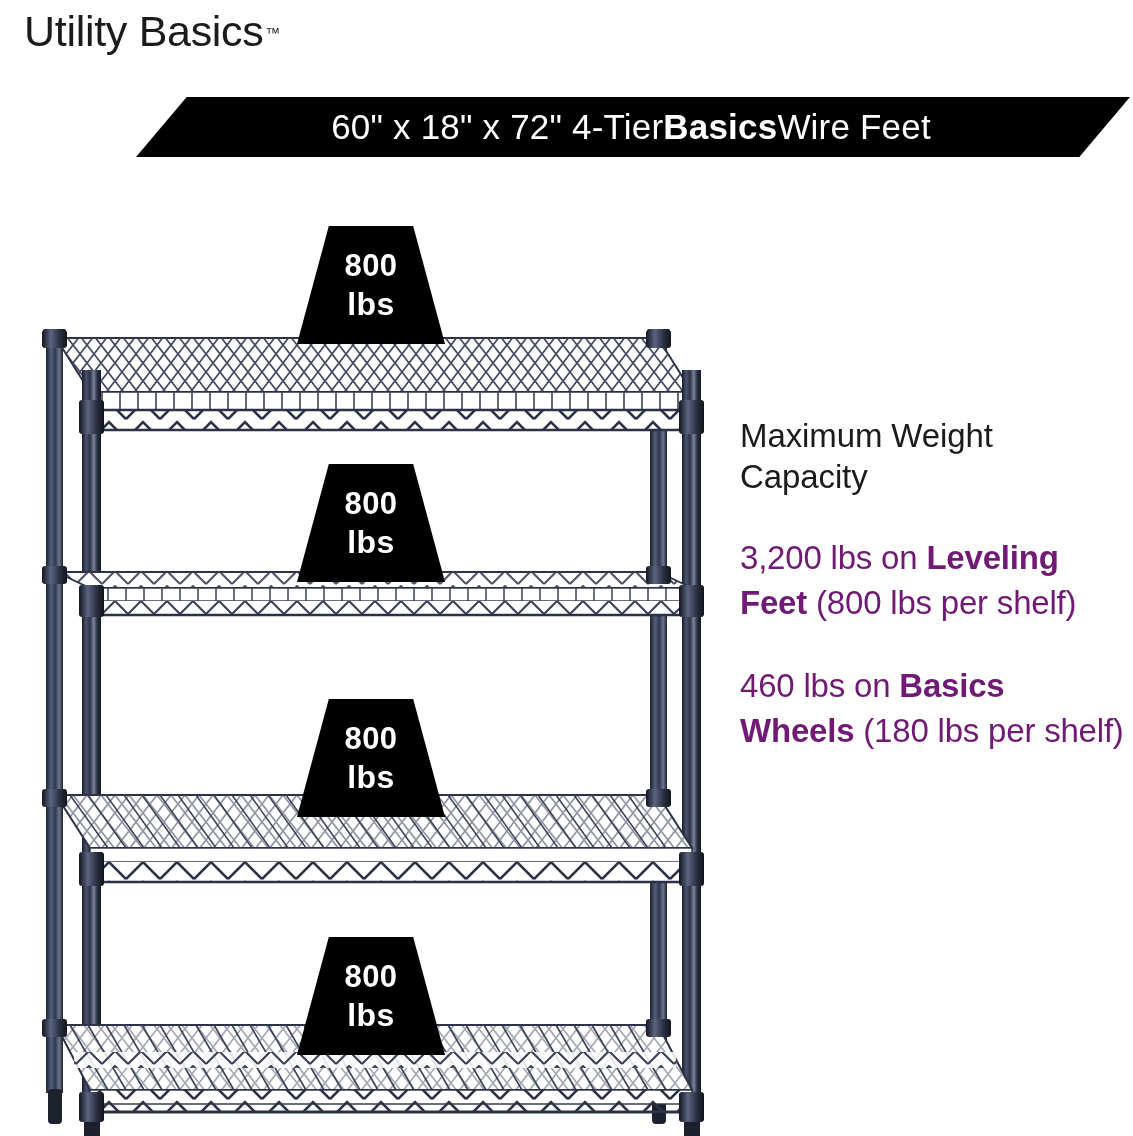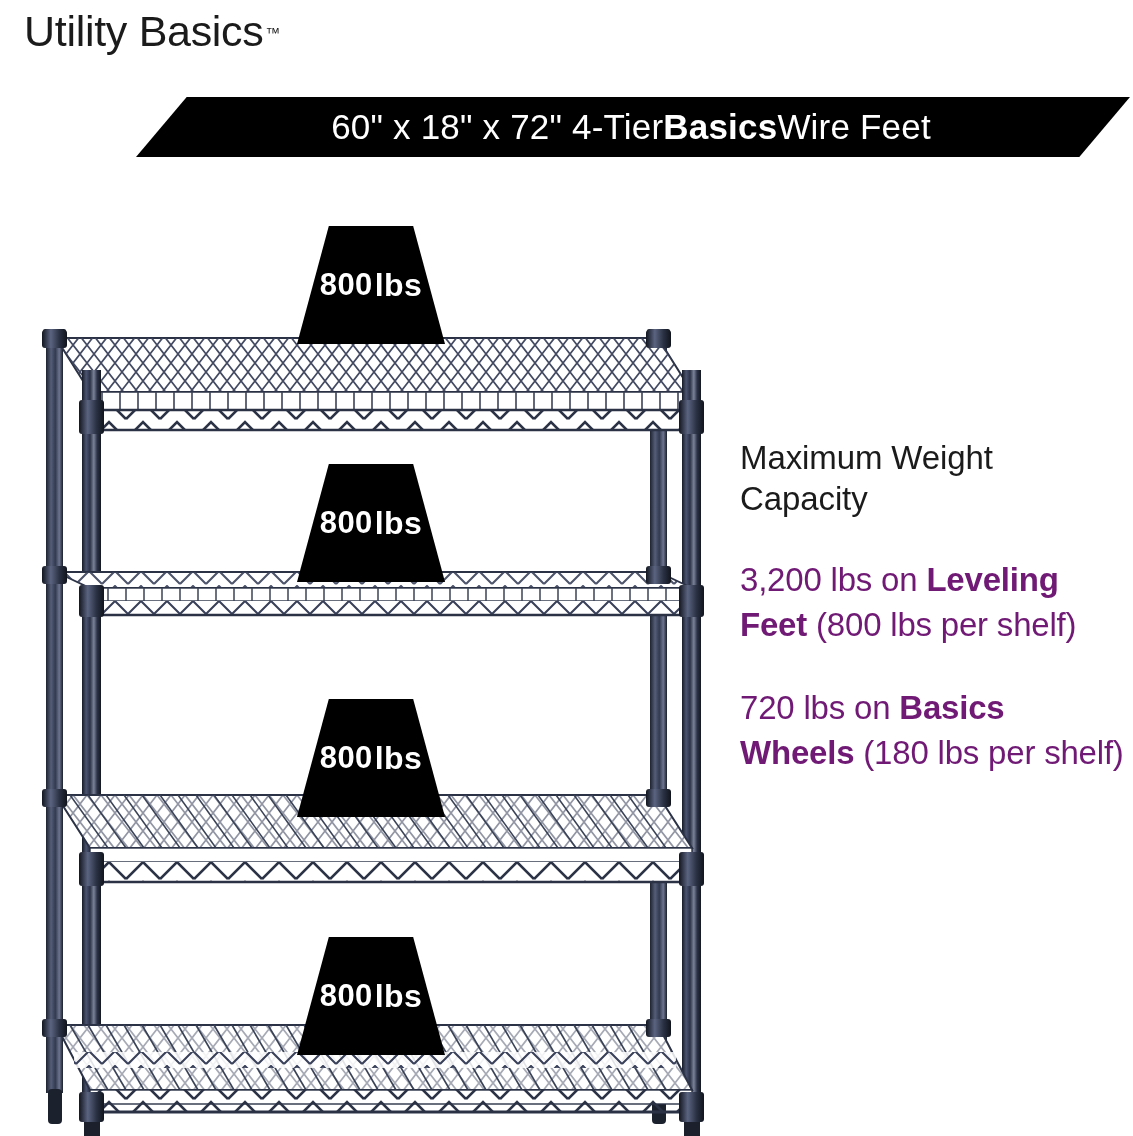--- a/index.html
+++ b/index.html
@@ -50,21 +50,21 @@
     font-weight:400;
     letter-spacing:0.2px;
     white-space:nowrap;
     padding-right:4px;
     box-sizing:border-box;
   }
   #title-banner .banner-text b{font-weight:700;}
   
   #capacity-panel{
     position:absolute;
-    left:740px;top:437px;
+    left:740px;top:415px;
     width:385px;
   }
   #capacity-panel .cap-heading{
     font-size:33px;
     font-weight:400;
     line-height:41px;
     color:#1b1b1b;
     margin:0 0 38px 0;
     letter-spacing:-0.1px;
   }
@@ -91,21 +91,21 @@
     width:148px;height:118px;
     color:#ffffff;
   }
   .weight-badge .badge-shape{
     position:absolute;inset:0;
     background:#000000;
     clip-path:polygon(21.5% 0%, 78.5% 0%, 100% 100%, 0% 100%);
   }
   .weight-badge .badge-inner{
     position:absolute;inset:0;
-    display:flex;flex-direction:row;
+    display:flex;flex-direction:column;
     align-items:center;justify-content:center;
     gap:2px;
   }
   .weight-badge .badge-value{
     font-size:31px;font-weight:700;line-height:36px;letter-spacing:0.4px;
   }
   .weight-badge .badge-unit{
     font-size:32px;font-weight:700;line-height:36px;letter-spacing:0.4px;
   }
   #weight-badge-1{left:297px;top:226px;}
@@ -420,15 +420,15 @@
     <span class="badge-unit">lbs</span>
   </div>
 </div>
 
 <div id="capacity-panel">
   <p class="cap-heading">Maximum Weight Capacity</p>
   <p class="cap-para">
     <span>3,200 lbs on </span><b>Leveling Feet</b><span> (800 lbs per shelf)</span>
   </p>
   <p class="cap-para">
-    <span>720 lbs on </span><b>Basics Wheels</b><span> (180 lbs per shelf)</span>
+    <span>460 lbs on </span><b>Basics Wheels</b><span> (180 lbs per shelf)</span>
   </p>
 </div>
 
 </body></html>

